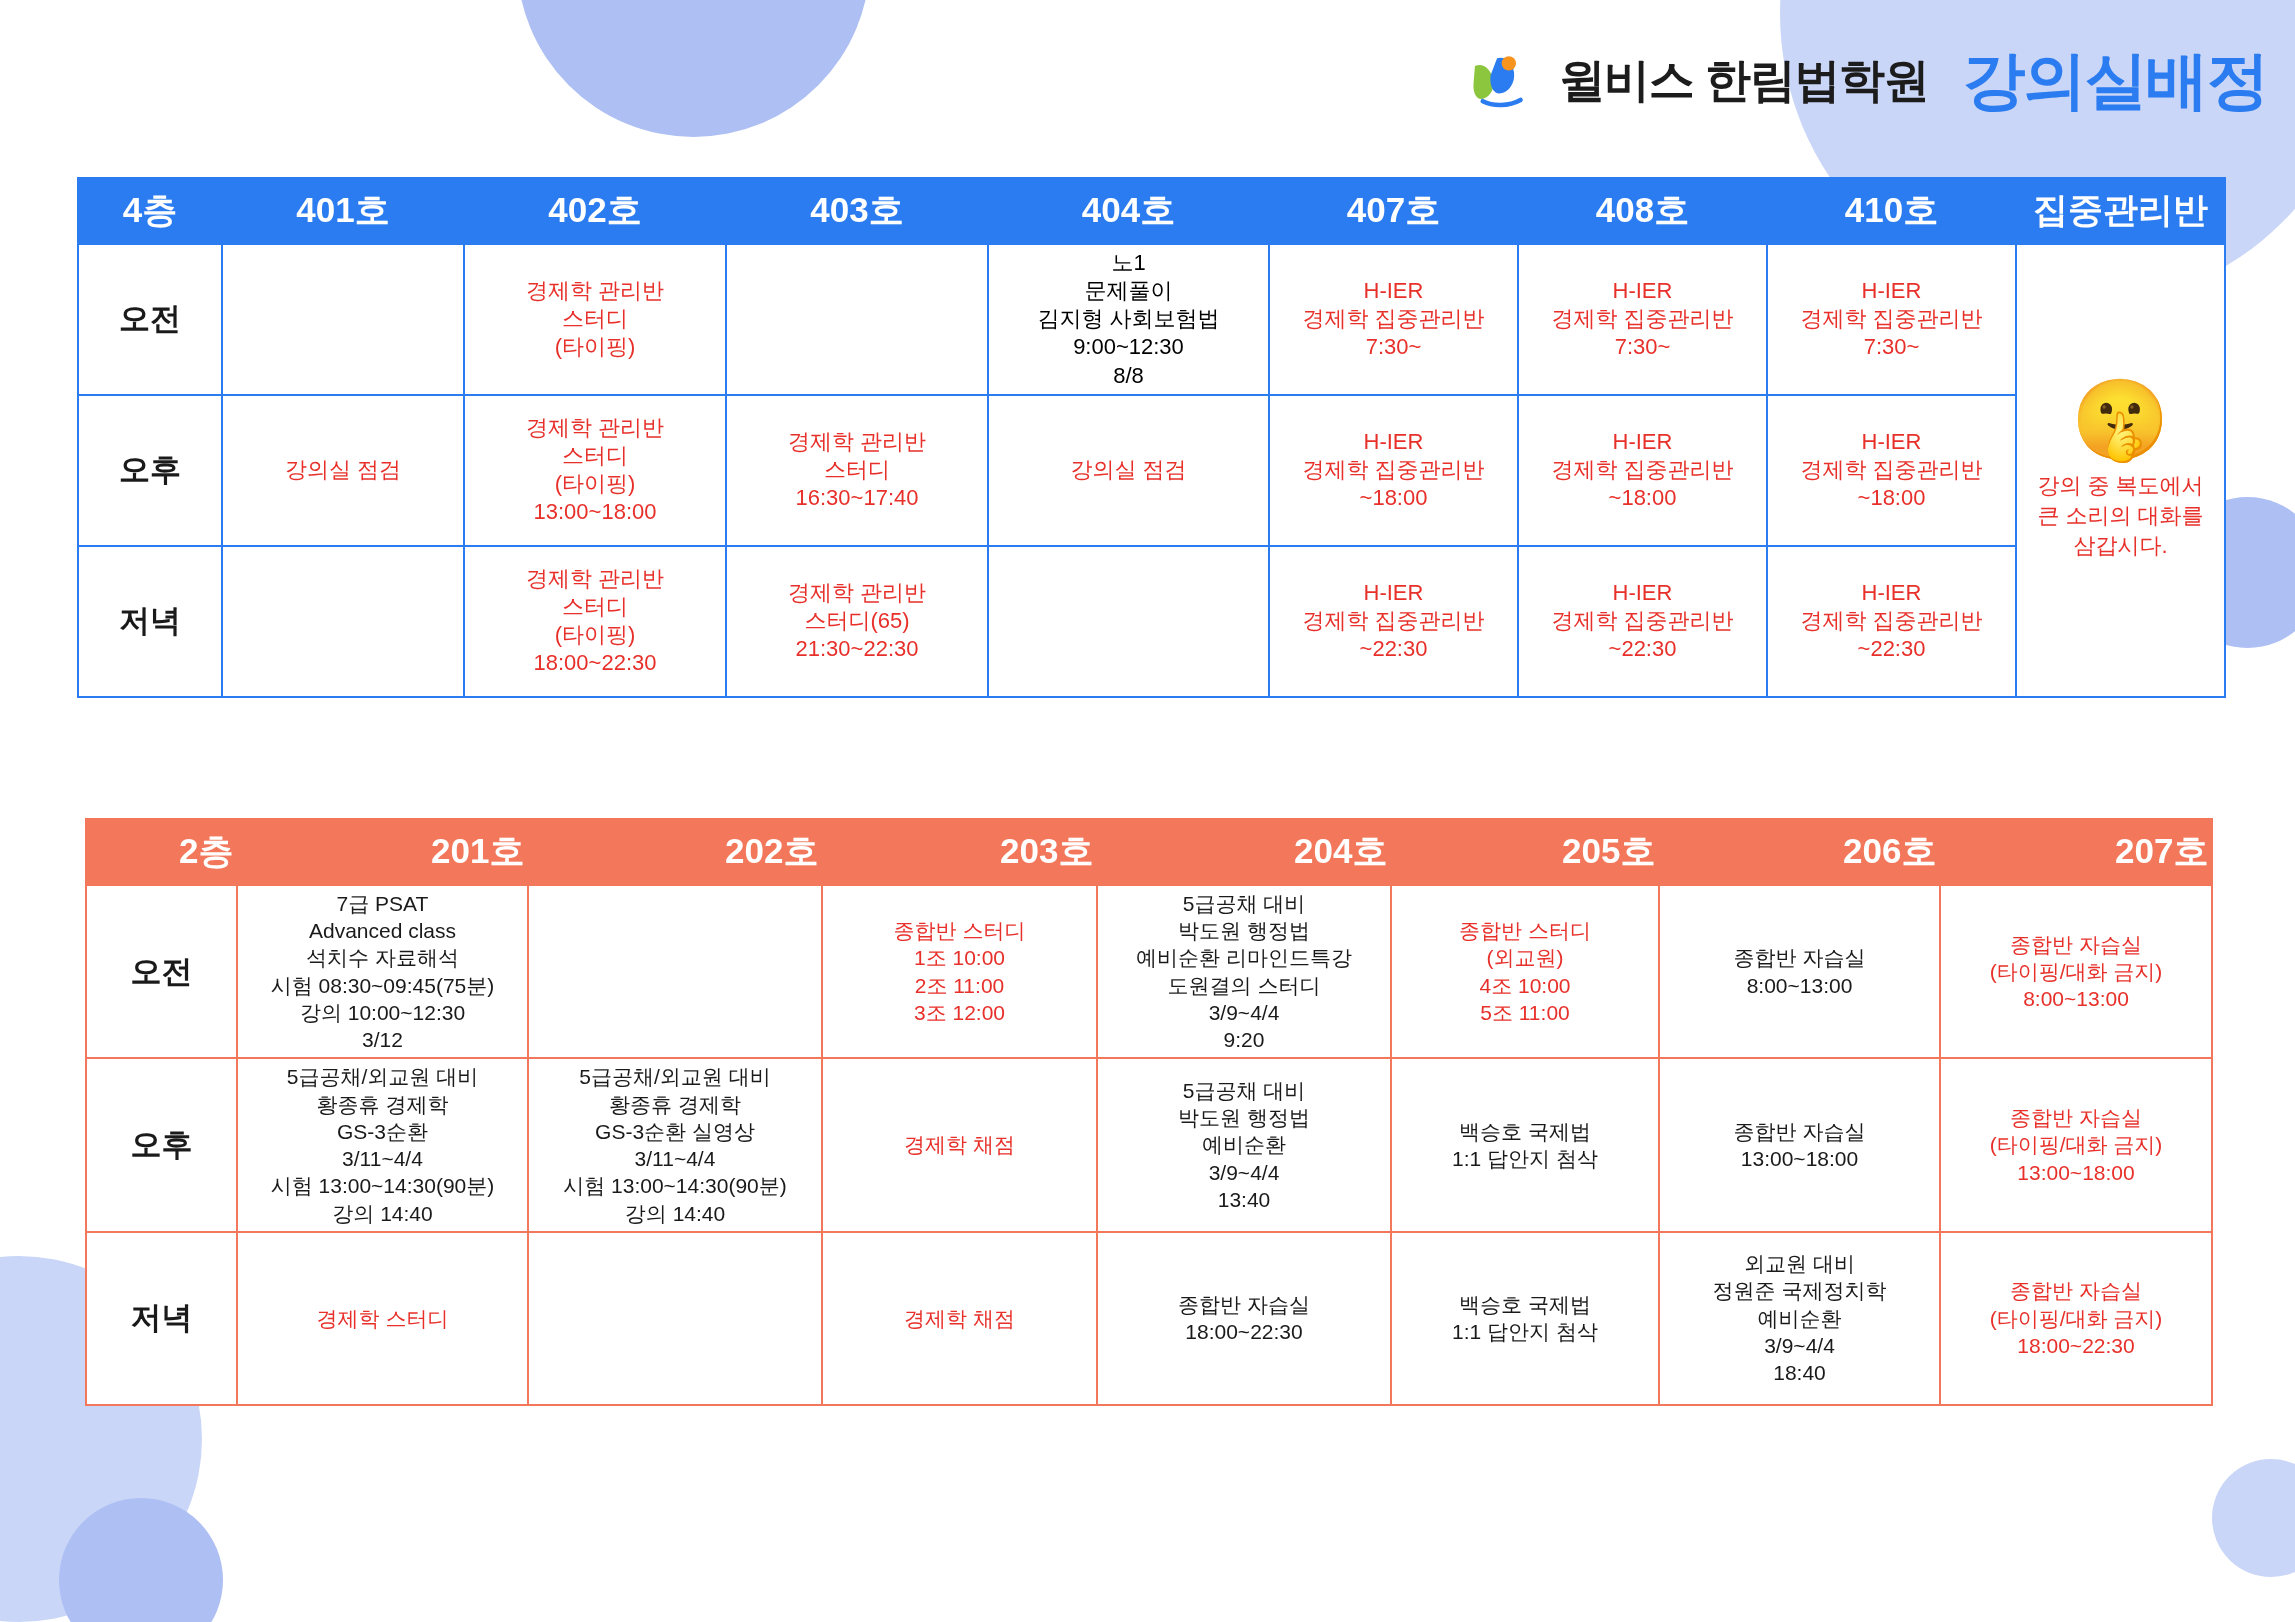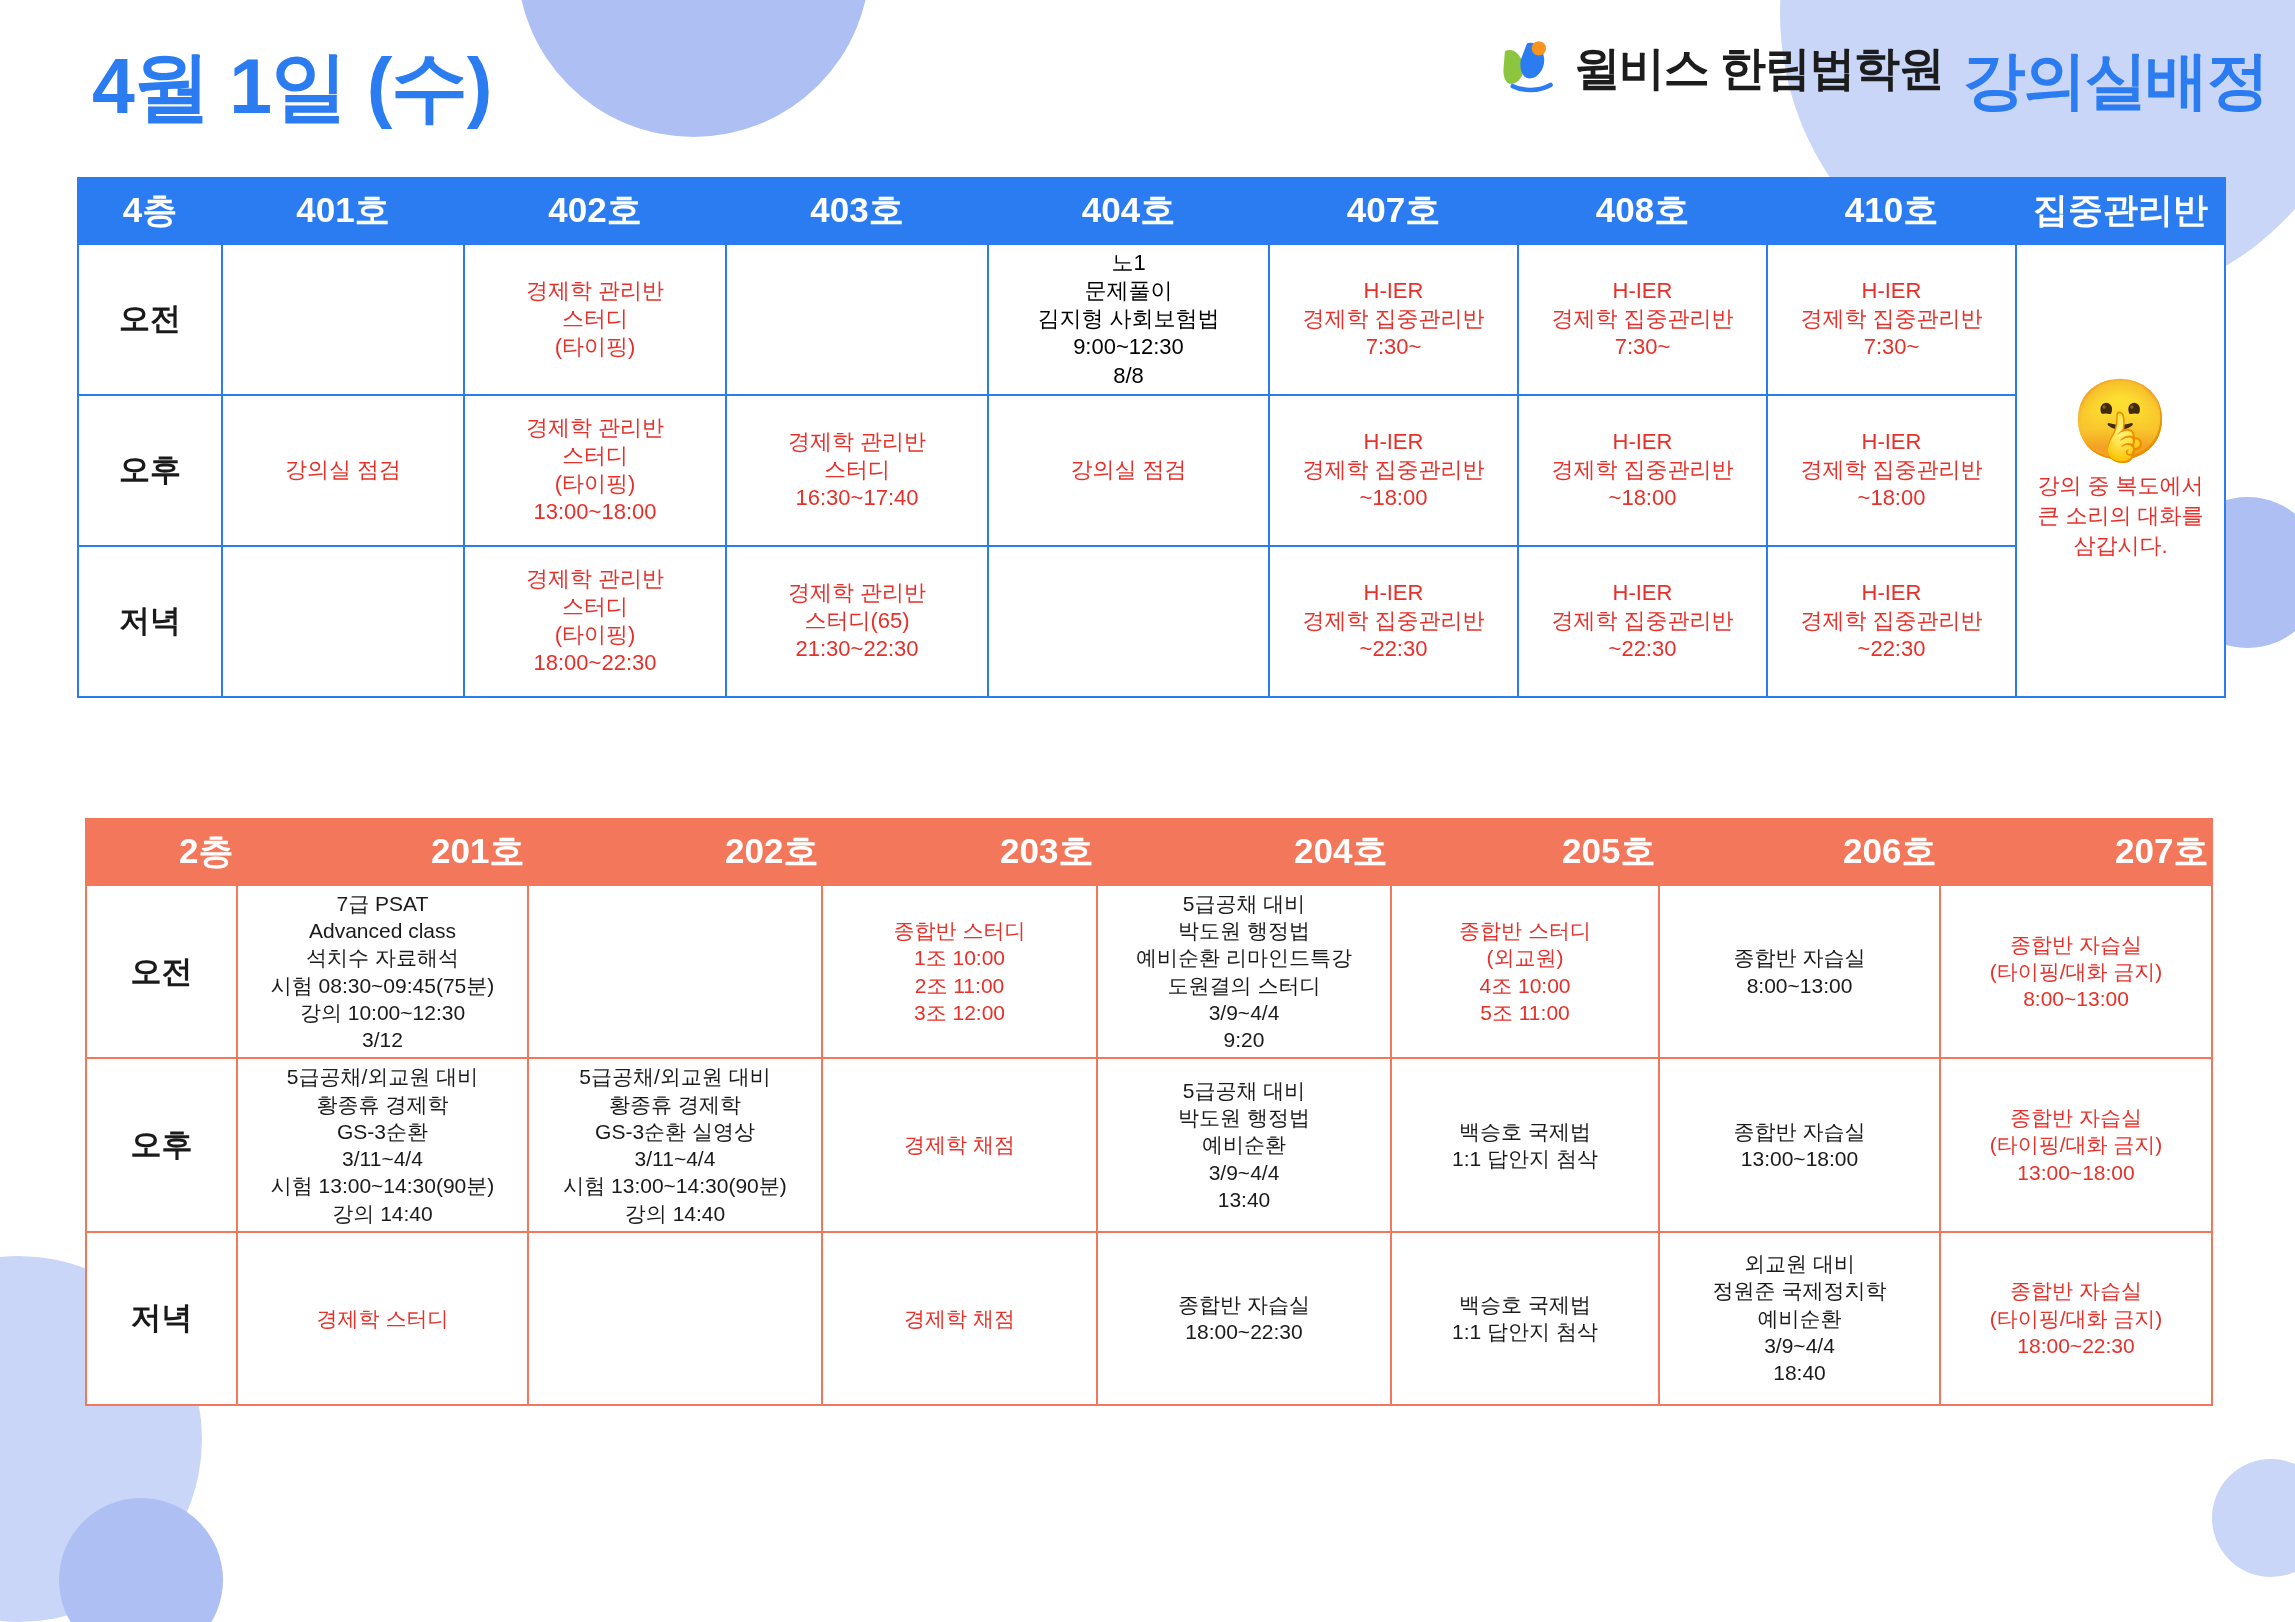--- a/index.html
+++ b/index.html
@@ -55,21 +55,22 @@
   }
   .date-title .weekday {
     color: #2b7cf0;
   }
 
   .brand {
     position: absolute;
     right: 27.5px;
     top: 38px;
     display: flex;
-    gap: 13px;
+    align-items: center;
+    gap: 28px;
     white-space: nowrap;
   }
   .brand-logo {
     width: 60px;
     height: 56px;
     position: relative;
   }
   .brand-name {
     font-size: 46px;
     font-weight: bold;
@@ -180,24 +181,20 @@
 <div class="blob blob-1"></div>
 <div class="blob blob-2"></div>
 <div class="blob blob-3"></div>
 <div class="blob blob-4"></div>
 <div class="blob blob-5"></div>
 <div class="blob blob-6"></div>
 
 <div class="page">
 
   <div class="header">
-    <div class="date-title">
-      <span>4월 1일</span>
-      <span class="weekday">(수)</span>
-    </div>
 
     <div class="brand">
       <span class="brand-logo">
         <svg width="60" height="56" viewBox="0 0 92 86" xmlns="http://www.w3.org/2000/svg">
           <path d="M6 20 C18 14 30 24 34 40 C37 54 30 66 20 70 C8 74 2 60 4 44 Z" fill="#8cc63f"></path>
           <path d="M40 8 C52 4 64 14 66 30 C68 46 58 60 46 62 C34 64 28 50 30 34 Z" fill="#2b7cf0"></path>
           <circle cx="58" cy="16" r="11" fill="#f7941e"></circle>
           <path d="M18 74 C34 82 58 82 76 72" stroke="#2b7cf0" stroke-width="7" fill="none" stroke-linecap="round"></path>
         </svg>
       </span>

